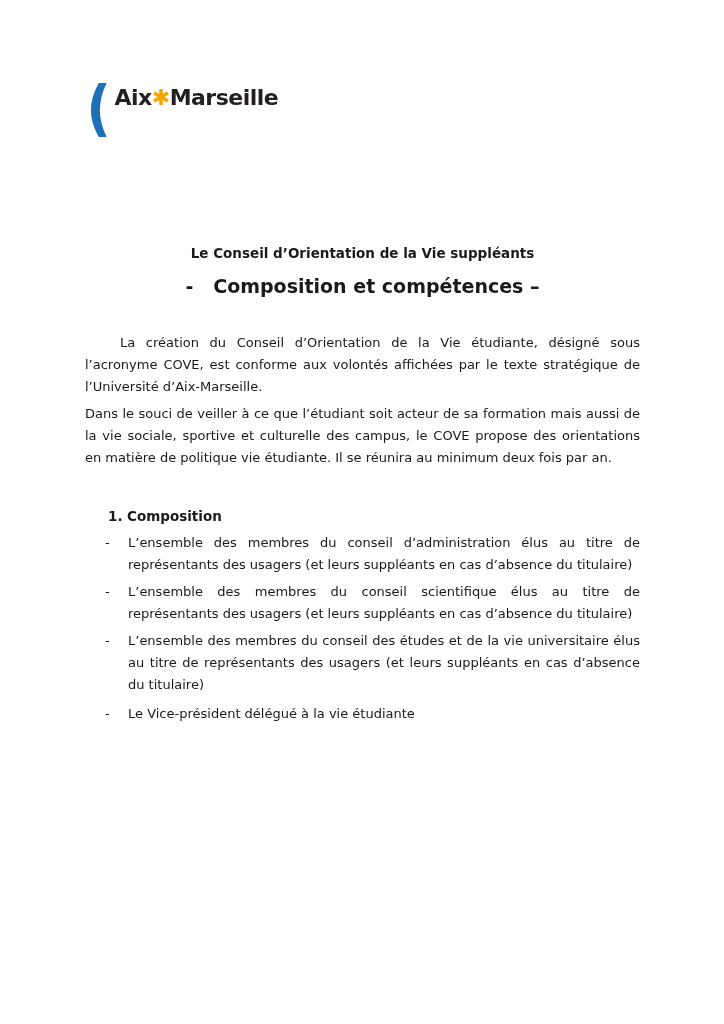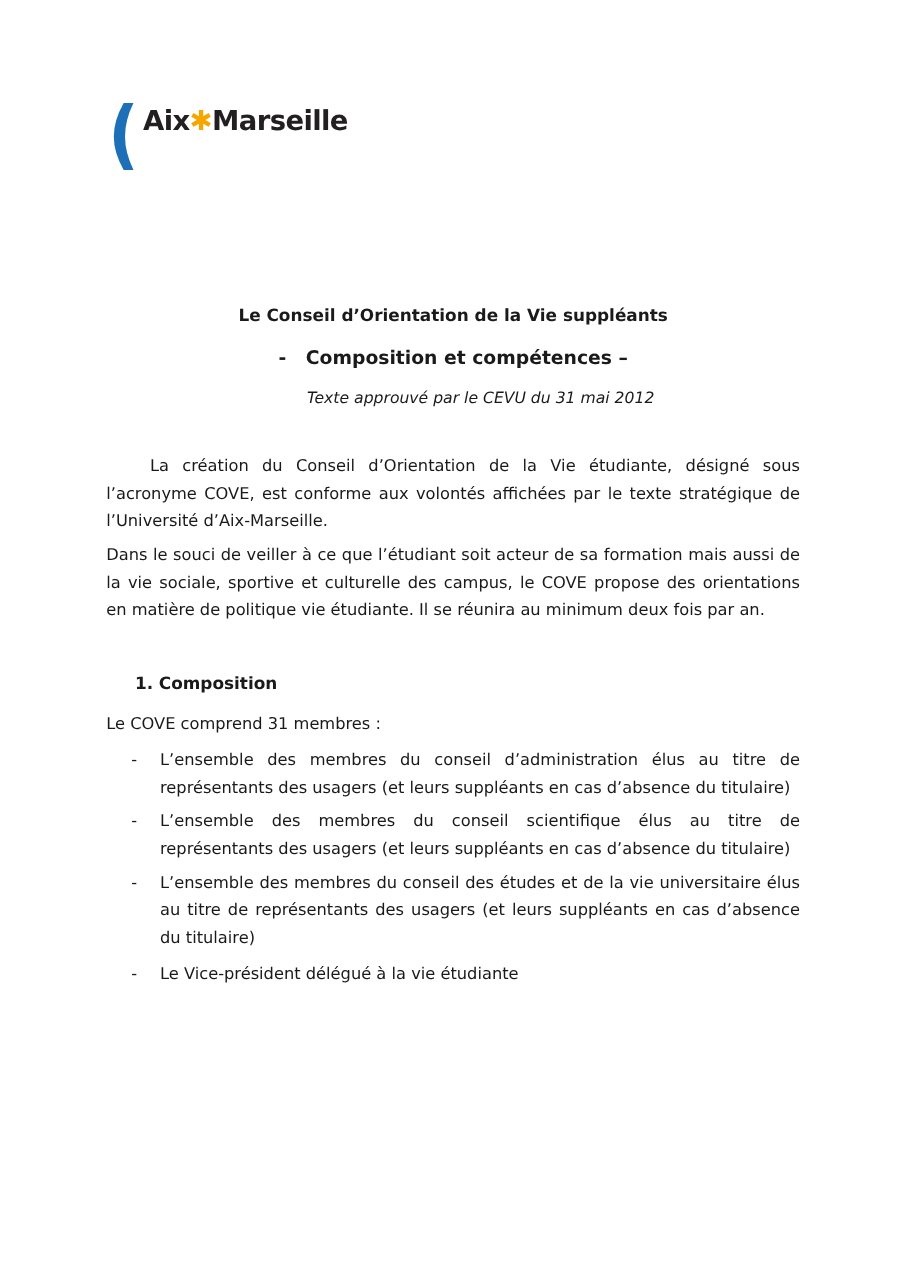--- a/index.html
+++ b/index.html
@@ -43,21 +43,21 @@
     color: #35b7e5;
     line-height: 19px;
     margin-top: -3px;
     text-align: right;
     letter-spacing: 0.5px;
   }
 
   
   .title-block { margin-top: 102px; text-align: center; }
   .doc-title   { font-weight: bold; font-size: 13.5px; line-height: 18px; }
-  .doc-subtitle{ font-weight: bold; font-size: 15px; line-height: 18px; margin-top: 15px; }
+  .doc-subtitle{ font-weight: bold; font-size: 19px; line-height: 18px; margin-top: 15px; }
   .doc-approval{ font-style: italic; font-size: 12.5px; line-height: 17px; margin-top: 14px; padding-left: 44px; }
 
   
   .para {
     text-align: justify;
     line-height: 22px;
     margin: 0 0 5px 0;
   }
   .para-first { margin-top: 37px; text-indent: 35px; }
 
@@ -89,32 +89,30 @@
   <div class="logo">
     <div class="logo-paren">(</div>
     <div class="logo-text">
       <div class="logo-name"><span>Aix</span><span class="logo-ast">✱</span><span>Marseille</span></div>
     </div>
   </div>
 
   <div class="title-block">
     <div class="doc-title">Le Conseil d’Orientation de la Vie suppléants</div>
     <div class="doc-subtitle">-&nbsp;&nbsp;&nbsp;Composition et compétences –</div>
-    <div class="doc-approval">Texte approuvé par le CEVU du 31 mai 2012</div>
   </div>
 
   <p class="para para-first">La création du Conseil d’Orientation de la Vie étudiante, désigné sous l’acronyme COVE, est conforme aux volontés affichées par le texte stratégique de l’Université d’Aix-Marseille.</p>
   <p class="para">Dans le souci de veiller à ce que l’étudiant soit acteur de sa formation mais aussi de la vie sociale, sportive et culturelle des campus, le COVE propose des orientations en matière de politique vie étudiante. Il se réunira au minimum deux fois par an.</p>
 
   <div class="section-heading">
     <span class="section-number">1.</span>
     <span>Composition</span>
   </div>
 
-  <div class="intro-line">Le COVE comprend 31 membres :</div>
 
 
   <div class="list">
     <div class="list-item">
       <span class="item-marker">-</span>
       <span class="item-text">L’ensemble des membres du conseil d’administration élus au titre de représentants des usagers (et leurs suppléants en cas d’absence du titulaire)</span>
     </div>
     <div class="list-item">
       <span class="item-marker">-</span>
       <span class="item-text">L’ensemble des membres du conseil scientifique élus au titre de représentants des usagers (et leurs suppléants en cas d’absence du titulaire)</span>

